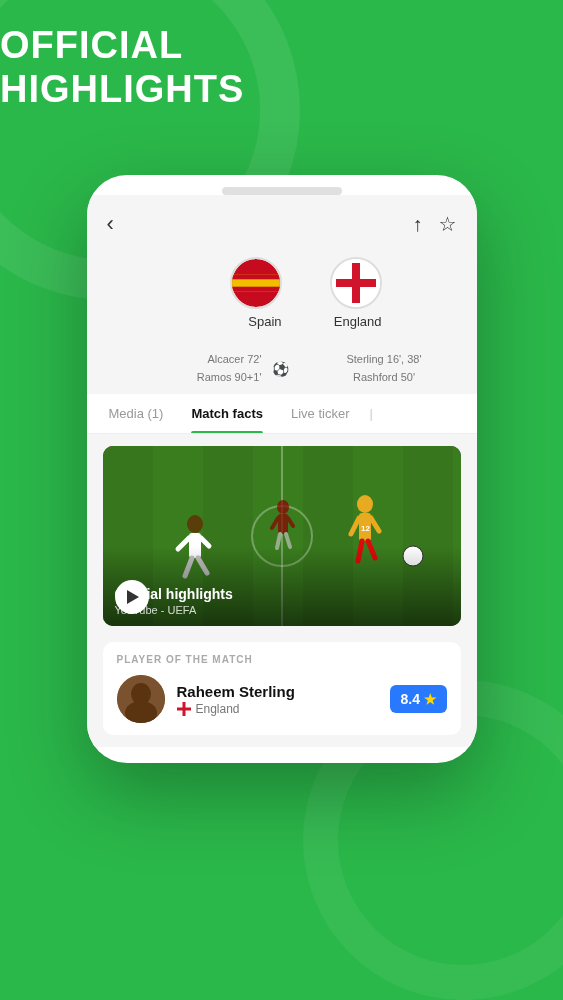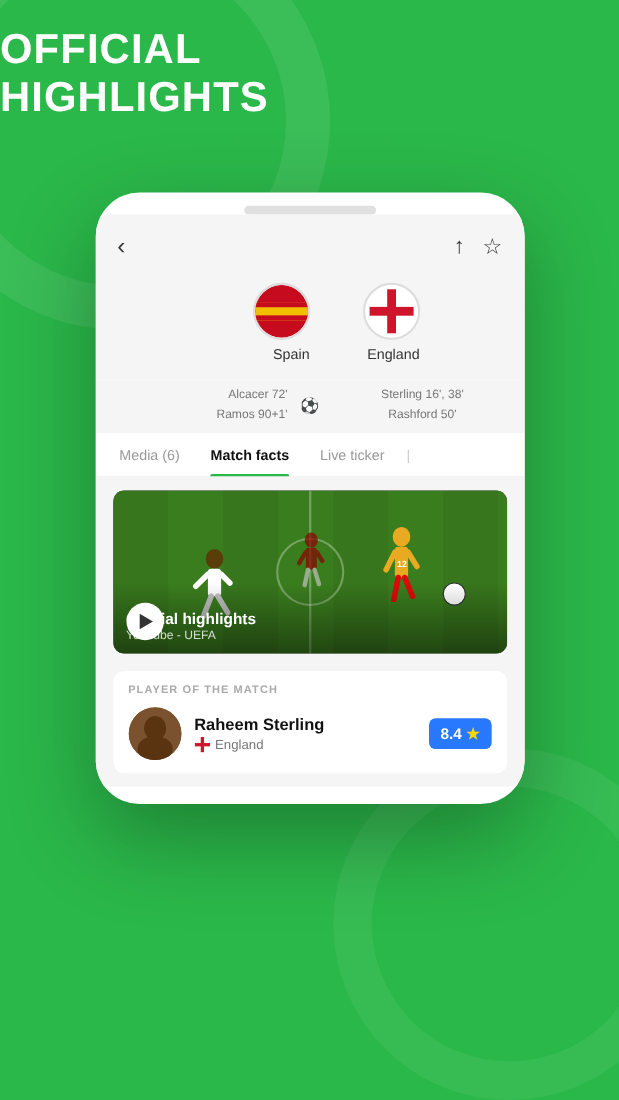--- a/index.html
+++ b/index.html
@@ -205,21 +205,21 @@
     .content-area {
       background: #f5f5f5;
       padding: 12px 16px;
     }
 
     
     .video-card {
       border-radius: 10px;
       overflow: hidden;
       position: relative;
-      height: 148px;
+      height: 180px;
       background: #333;
       margin-bottom: 16px;
     }
 
     .video-info {
       position: absolute;
       bottom: 0; left: 0; right: 0;
       padding: 10px 12px;
     }
     .video-title {
@@ -405,21 +405,21 @@
       </div>
       <div class="goals-center">⚽</div>
       <div class="goals-right">
         <div>Sterling 16', 38'</div>
         <div>Rashford 50'</div>
       </div>
     </div>
 
     <div class="tabs">
       <div class="tab">
-        <span>Media (6)</span>
+        <span>Media (1)</span>
       </div>
       <div class="tab active">
         <span>Match facts</span>
       </div>
       <div class="tab">
         <span>Live ticker</span>
       </div>
       <div class="tab" style="color:#ccc; padding: 12px 6px;">|</div>
     </div>
 

